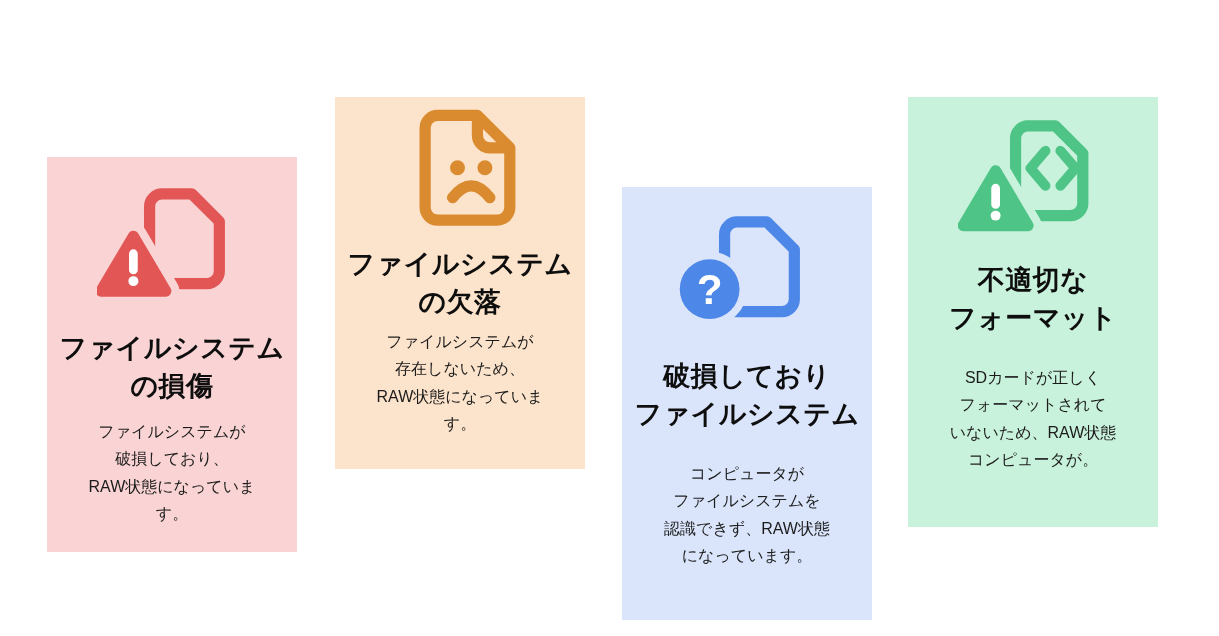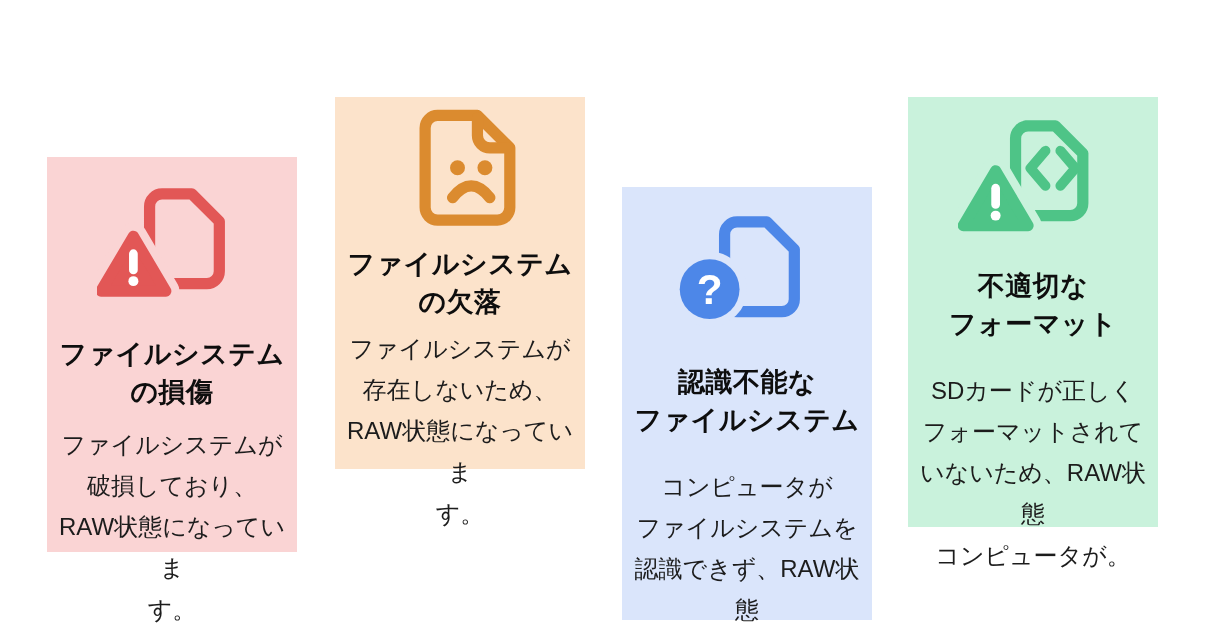--- a/index.html
+++ b/index.html
@@ -14,24 +14,24 @@
   .card-3 { left:622px; top:187px; width:250px; height:433px; }
   .card-4 { left:908px; top:97px;  width:250px; height:430px; }
 
   .icon-wrap { color:var(--accent); flex:0 0 auto; }
   .card-1 .icon-wrap { margin-top:22px; }
   .card-2 .icon-wrap { margin-top:6px; }
   .card-3 .icon-wrap { margin-top:20px; }
   .card-4 .icon-wrap { margin-top:14px; }
 
   .card-title { font-size:27px; font-weight:700; color:#0e0e0e; line-height:1.4;
-    white-space:pre-line; margin-top:16px; letter-spacing:0.5px; }
+    white-space:pre-line; margin-top:10px; letter-spacing:0.5px; }
   .card-2 .card-title { margin-top:2px; }
 
-  .card-body { font-size:24px; color:#1c1c1c; line-height:1.72; white-space:pre-line;
+  .card-body { font-size:16px; color:#1c1c1c; line-height:1.72; white-space:pre-line;
     margin-top:12px; width:246px; }
   .card-2 .card-body { margin-top:6px; }
   .card-3 .card-body, .card-4 .card-body { margin-top:26px; }
 
   .logo { position:absolute; left:1026px; top:560px; width:192px; height:68px; }
 </style>
 </head>
 <body>
 
 <div class="canvas">
@@ -74,21 +74,21 @@
 
   <div class="card card-3" style="--bg: #DAE5FB; --accent: #4D87E8;">
     <div class="icon-wrap">
       <svg width="150" height="137" viewBox="0 0 120 110" aria-hidden="true">
         <path d="M52,12 h24 l22,22 v40 a10,10 0 0 1 -10,10 h-36 a10,10 0 0 1 -10,-10 v-52 a10,10 0 0 1 10,-10 z" fill="none" stroke="currentColor" stroke-width="9" stroke-linejoin="round"></path>
         <circle cx="30" cy="66" r="24" fill="var(--bg)" stroke="var(--bg)" stroke-width="12"></circle>
         <circle cx="30" cy="66" r="24" fill="currentColor"></circle>
         <text x="30" y="78" font-size="34" font-weight="bold" fill="#ffffff" text-anchor="middle">?</text>
       </svg>
     </div>
-    <div class="card-title">認識不能な
+    <div class="card-title">破損しており
 ファイルシステム</div>
     <div class="card-body">コンピュータが
 ファイルシステムを
 認識できず、RAW状態
 になっています。</div>
   </div>
 
   <div class="card card-4" style="--bg: #C9F2DC; --accent: #4EC487;">
     <div class="icon-wrap">
       <svg width="150" height="137" viewBox="0 0 120 110" aria-hidden="true">

